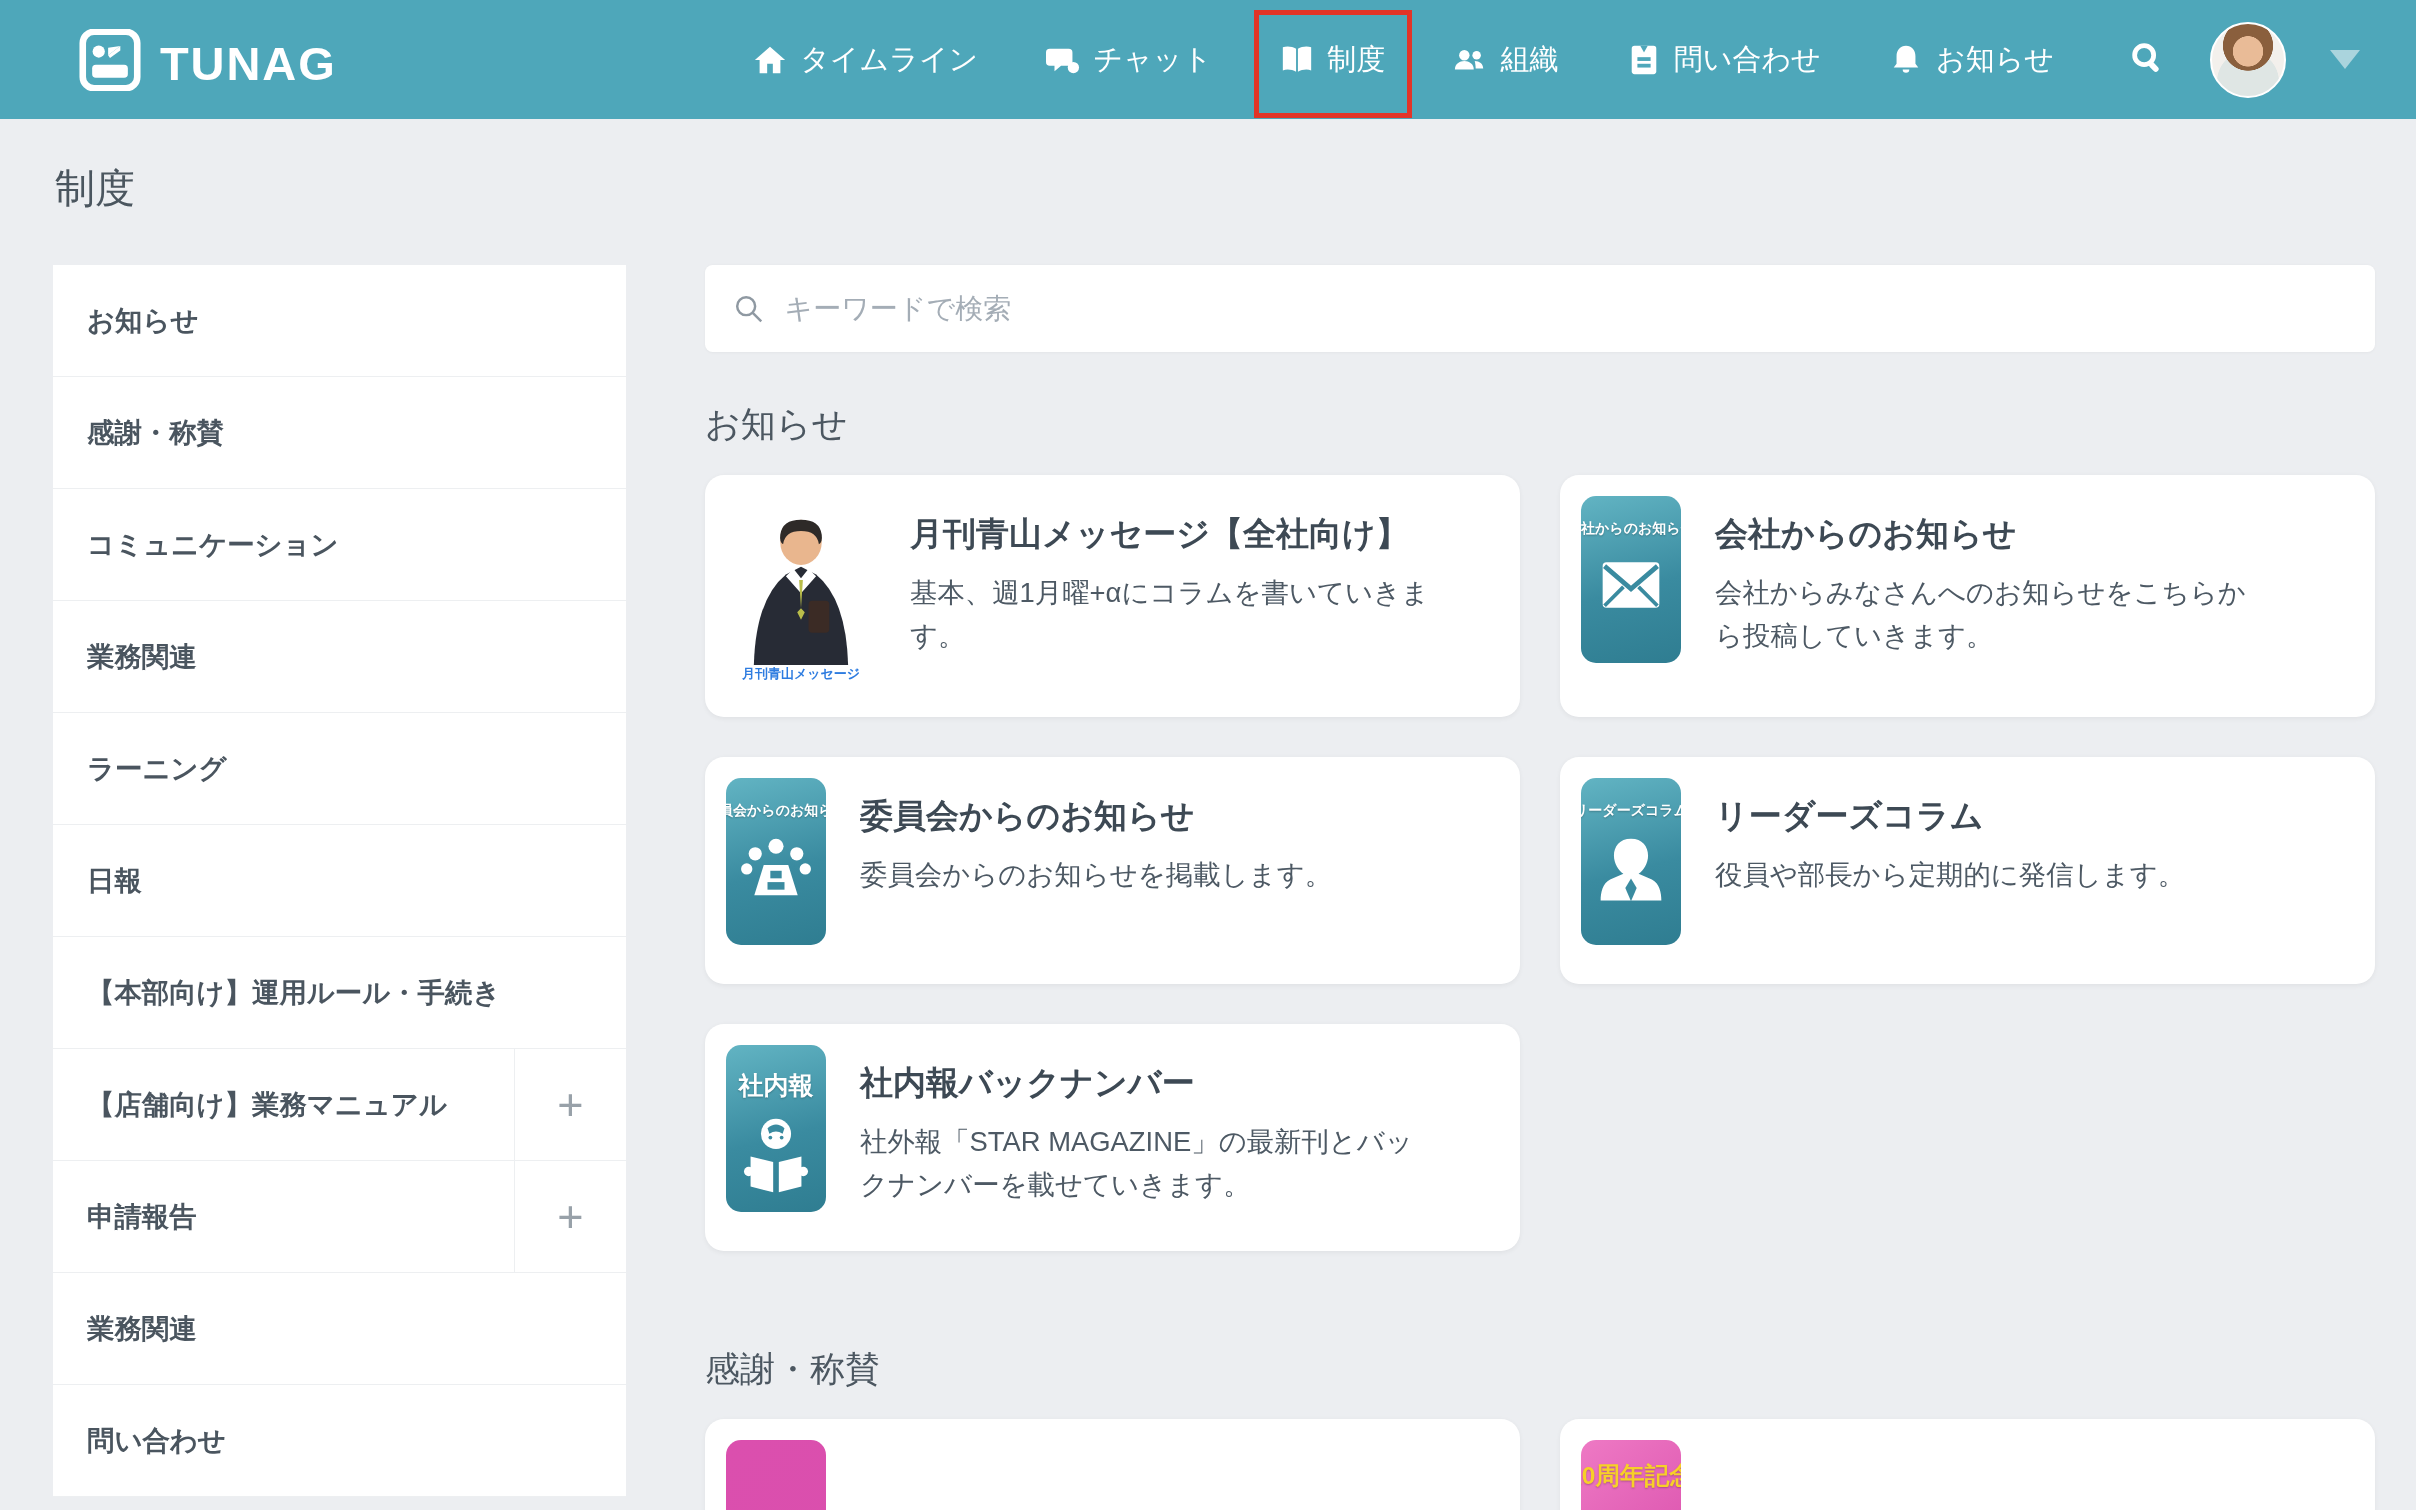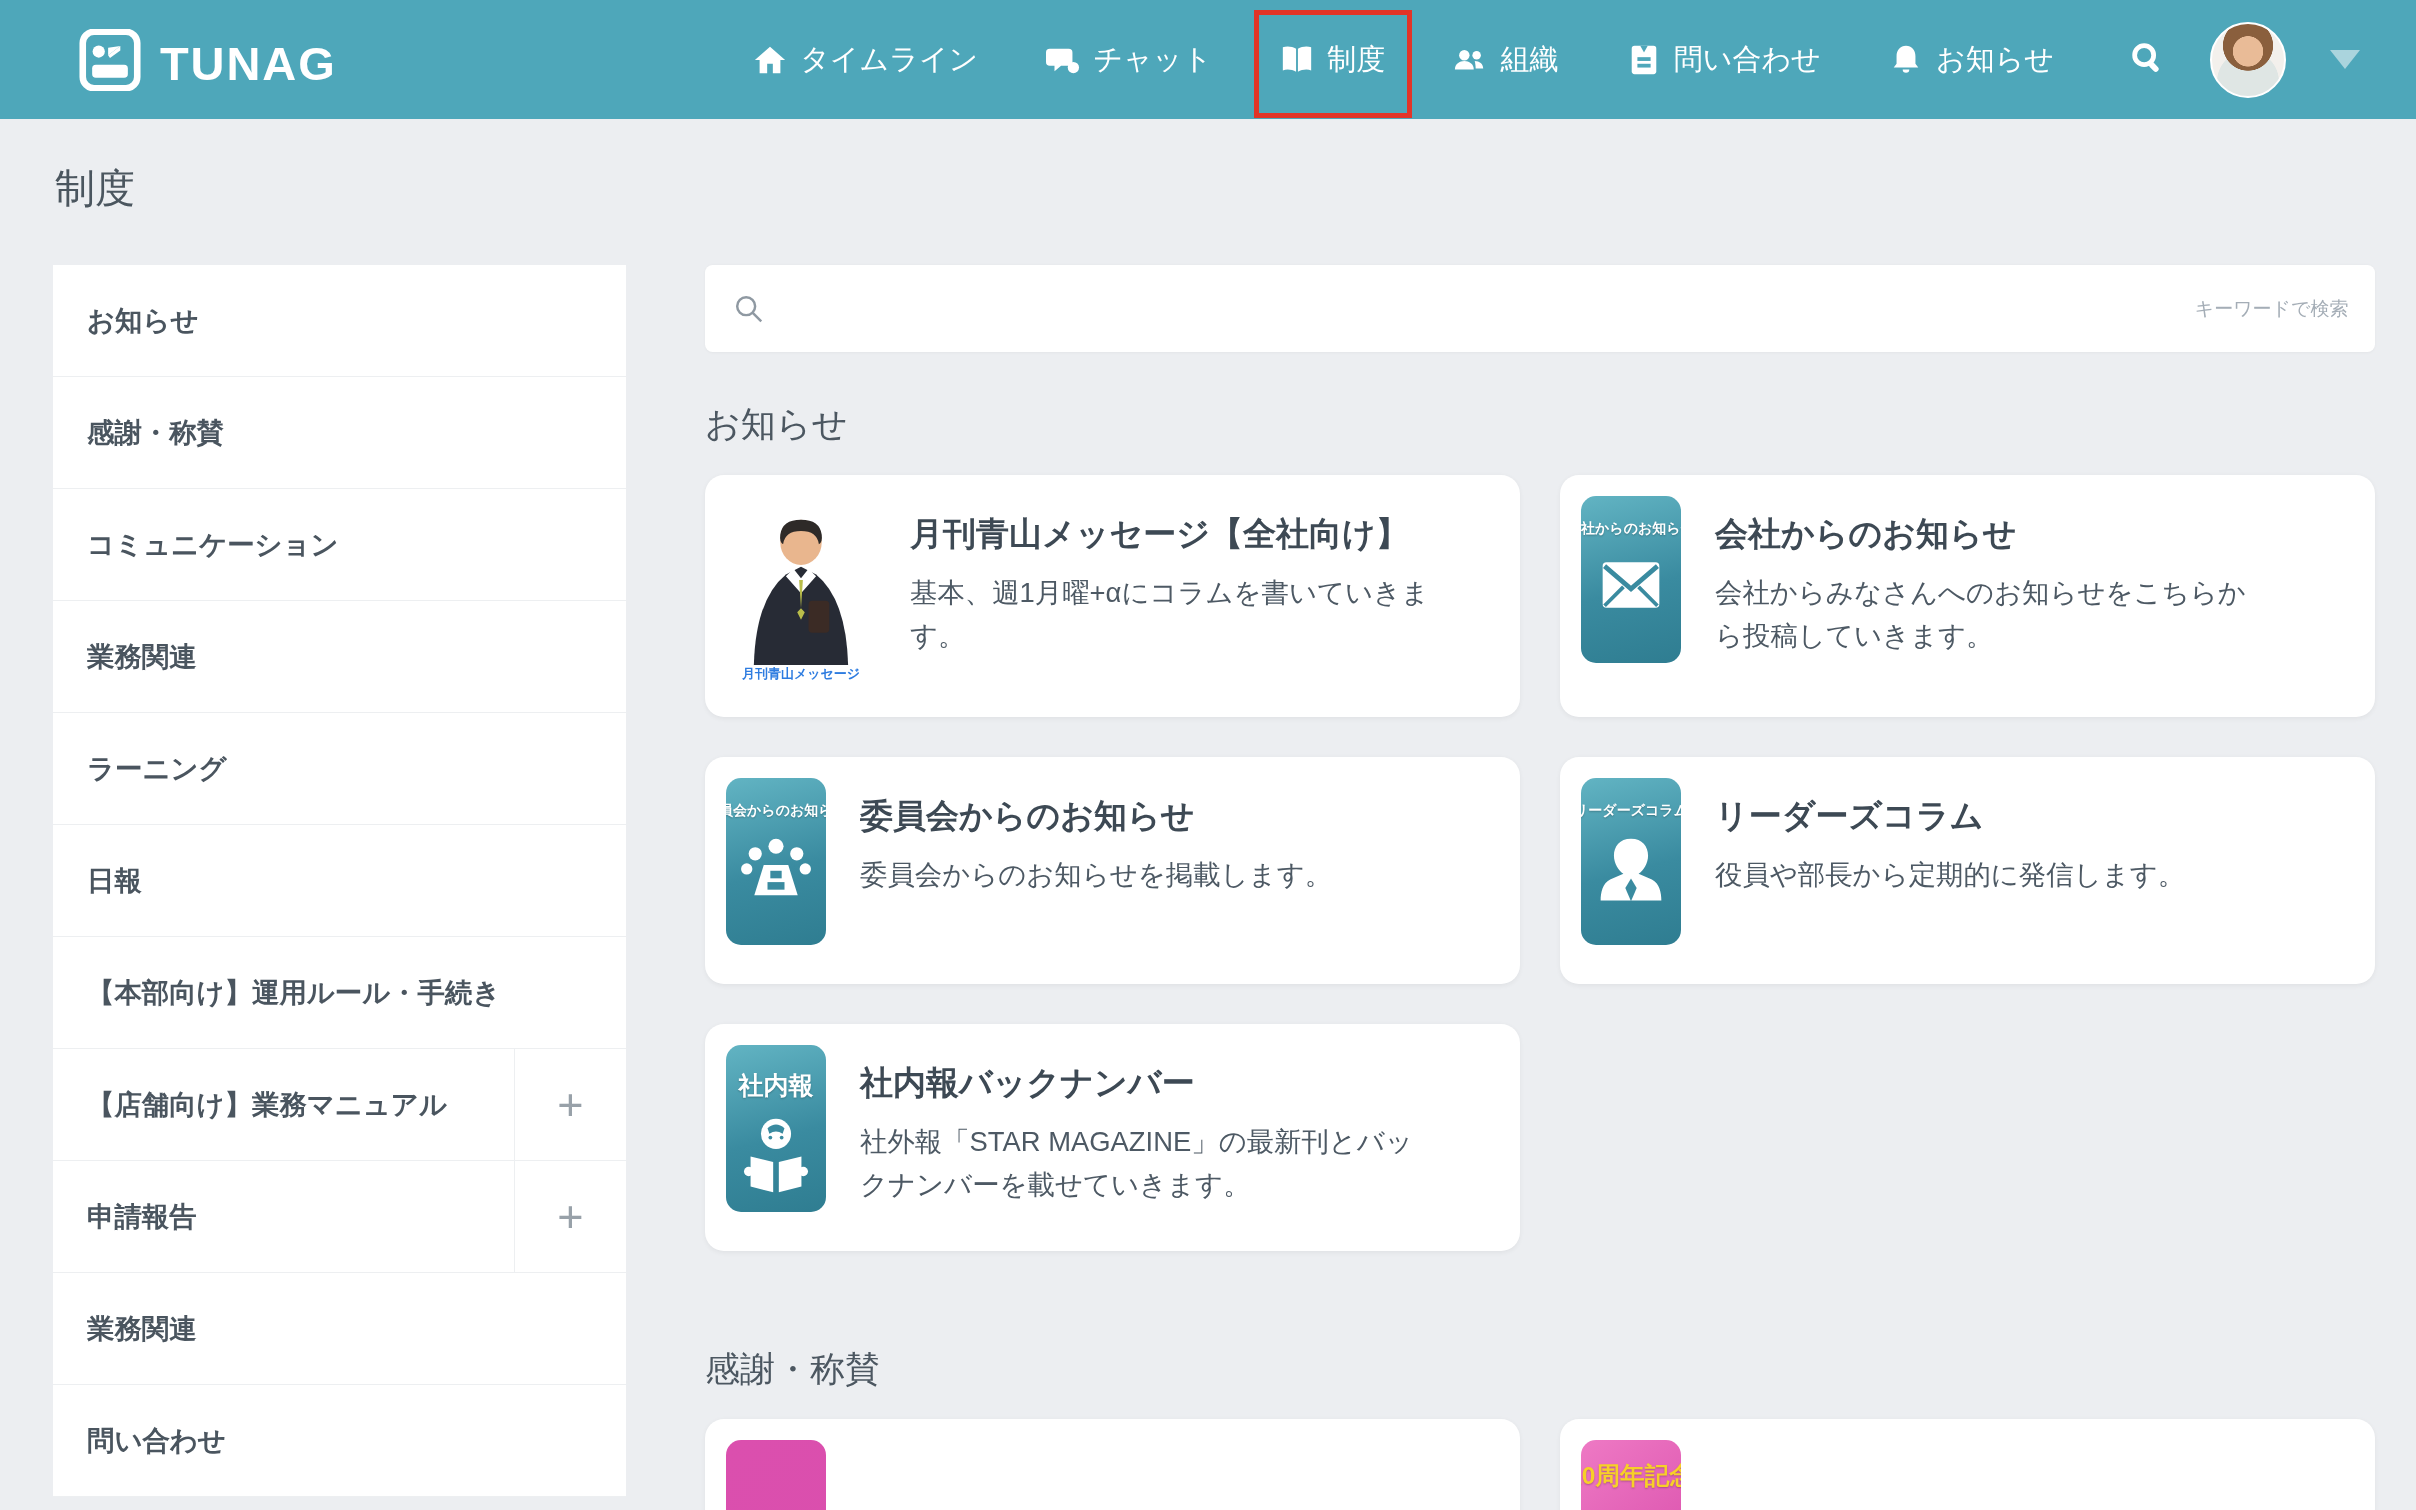--- a/index.html
+++ b/index.html
@@ -80,23 +80,22 @@
   
   .content { flex: 1; margin-left: 79px; }
   .searchbar {
     background: #ffffff; height: 87px; border-radius: 7.6px;
     display: flex; align-items: center; padding: 0 26.5px;
     box-shadow: 0 0.9px 2.8px rgba(0,0,0,.04);
   }
   .searchbar svg { width: 34px; height: 34px; fill: none; stroke: #8f99a2; stroke-width: 2.6; }
   .searchbar input {
     border: none; outline: none; flex: 1; margin-left: 19px;
-    font-size: 19px; color: #4a555f; background: transparent;
+    font-size: 28px; color: #4a555f; background: transparent;
     font-family: "Liberation Sans", "DejaVu Sans", sans-serif;
-    text-align: right;
   }
   .searchbar input::placeholder { color: #a4adb6; }
 
   .section-heading { font-size: 35px; color: #4c5761; margin-top: 49px; }
 
   .card-grid {
     display: grid; grid-template-columns: 1fr 1fr; gap: 40px; margin-top: 26.5px;
   }
   .card {
     background: #ffffff; border-radius: 19px; padding: 21px 32px 28px 21px;

